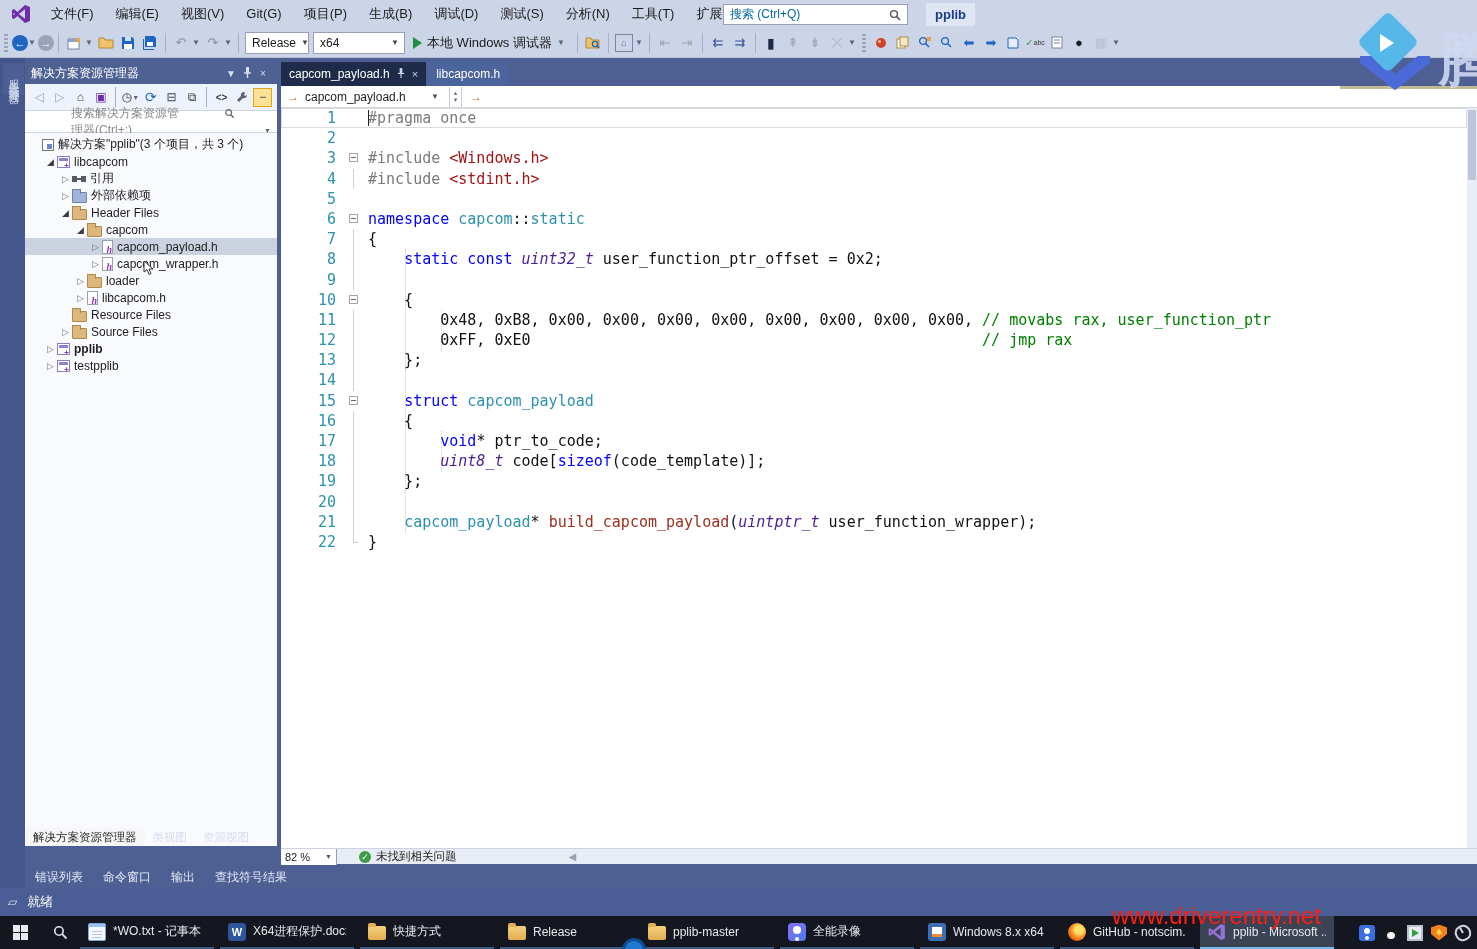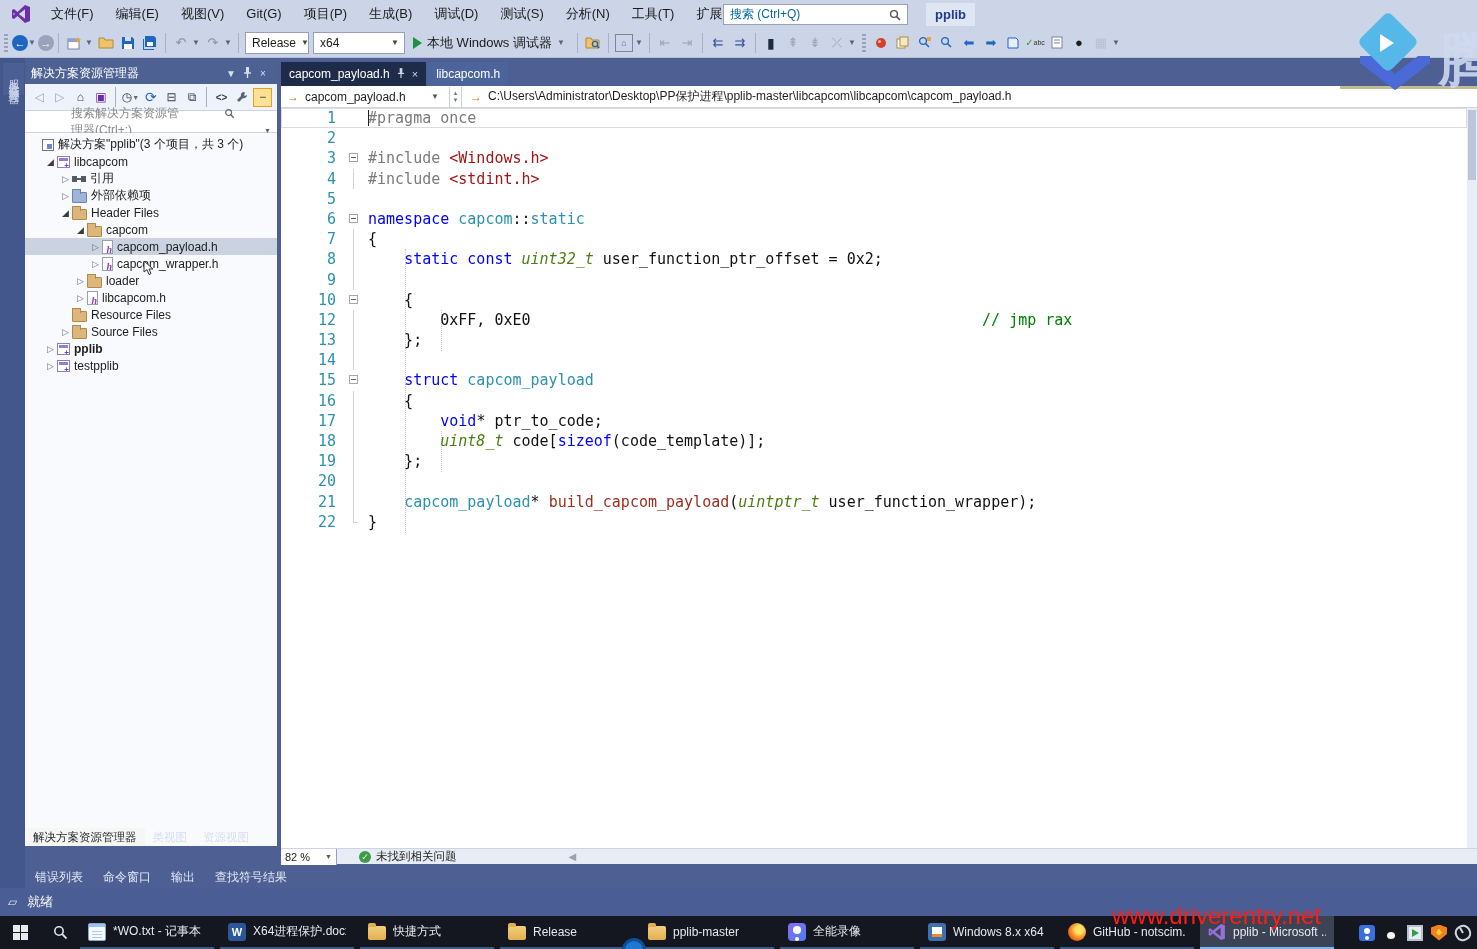--- a/index.html
+++ b/index.html
@@ -87,21 +87,21 @@
     font-family:"DejaVu Sans Mono","Liberation Mono",monospace; font-size:15px; line-height:20.2px; }
   .cl{ height:20.2px; display:flex; white-space:pre; position:relative; }
   .cl .ln{ width:63px; text-align:right; color:#2b91af; flex:none; padding-right:8px; }
   .cl .fold{ width:24px; flex:none; position:relative; }
   .fold-box{ position:absolute; left:5px; top:5px; width:9px; height:9px; border:1px solid #a6a6a6; background:#fff; }
   .fold-box::after{ content:""; position:absolute; left:1px; right:1px; top:3px; border-top:1px solid #666; }
   .fold-line{ position:absolute; left:9px; top:0; bottom:0; border-left:1px solid #d2d2d2; }
   .fold-end{ position:absolute; left:9px; top:0; height:11px; width:5px; border-left:1px solid #d2d2d2; border-bottom:1px solid #d2d2d2; }
   .ct{ position:relative; }
   .t-pp{ color:#7a7a7a; } .t-str{ color:#a31515; } .t-kw{ color:#0000ff; }
-  .t-type{ color:#4d7c0f; font-style:italic; } .t-name{ color:#2b91af; }
+  .t-type{ color:#4c1d95; font-style:italic; } .t-name{ color:#2b91af; }
   .t-fn{ color:#9c2f1f; } .t-cm{ color:#008000; } .t-pl{ color:#111; }
   .cur-line{ outline:1px solid #dcdcdc; outline-offset:-1px; }
   .caret{ position:absolute; left:87px; top:2px; width:1px; height:16px; background:#222; }
   .iguide{ position:absolute; width:0; border-left:1px dotted #c9c9c9; }
   .vscroll{ position:absolute; right:0; top:46px; width:10px; height:740px; background:#e9edf5; }
   .vscroll .thumb{ position:absolute; left:1px; top:2px; width:8px; height:70px; background:#bcc6da; }
   .ed-bottom{ position:absolute; left:0; top:786px; width:100%; height:16px; background:#e8ecf4; border-top:1px solid #cdd3e2; display:flex; align-items:center; }
   .zoombox{ width:56px; height:16px; background:#fff; border-right:1px solid #98a0b8; display:flex; justify-content:space-between; align-items:center; padding:0 4px; font-size:11px; color:#222; }
   .zoombox .dd{ font-size:7px; color:#555; }
   .health{ display:flex; align-items:center; margin-left:22px; font-size:11.5px; color:#1e1e1e; }
@@ -459,37 +459,37 @@
       <span class="nav-arrow">→</span>
       <span class="nav-file">capcom_payload.h</span>
       <span class="nav-dd">▼</span>
     </div>
     <div class="nav-spin">
         <span>▲</span>
         <span>▼</span>
       </div>
     <div class="nav-path">
       <span class="nav-arrow">→</span>
-      <span>C:\Users\Administrator\Desktop\PP保护进程\pplib-master\libcapcom\libcapcom\capcom_payload.h</span>
     </div>
   </div>
   <div class="codewrap" id="code">
     <div class="iguide" style="left:124px; top:141px; height:284px;"></div>
     <div class="iguide" style="left:160px; top:202px; height:41px;"></div>
     <div class="iguide" style="left:160px; top:323px; height:41px;"></div>
   <div class="cl cur-line"><span class="ln">1</span><span class="fold"></span><span class="ct"><span class="t-pp">#pragma once</span></span><span class="caret"></span></div>
       <div class="cl"><span class="ln">2</span><span class="fold"></span><span class="ct"></span></div>
       <div class="cl"><span class="ln">3</span><span class="fold"><span class="fold-box"></span></span><span class="ct"><span class="t-pp">#include </span><span class="t-str">&lt;Windows.h&gt;</span></span></div>
       <div class="cl"><span class="ln">4</span><span class="fold"><span class="fold-line"></span></span><span class="ct"><span class="t-pp">#include </span><span class="t-str">&lt;stdint.h&gt;</span></span></div>
       <div class="cl"><span class="ln">5</span><span class="fold"></span><span class="ct"></span></div>
       <div class="cl"><span class="ln">6</span><span class="fold"><span class="fold-box"></span></span><span class="ct"><span class="t-kw">namespace</span><span class="t-pl"> </span><span class="t-name">capcom</span><span class="t-pl">::</span><span class="t-name">static</span></span></div>
       <div class="cl"><span class="ln">7</span><span class="fold"><span class="fold-line"></span></span><span class="ct"><span class="t-pl">{</span></span></div>
       <div class="cl"><span class="ln">8</span><span class="fold"><span class="fold-line"></span></span><span class="ct"><span class="t-pl">    </span><span class="t-kw">static</span><span class="t-pl"> </span><span class="t-kw">const</span><span class="t-pl"> </span><span class="t-type">uint32_t</span><span class="t-pl"> user_function_ptr_offset = 0x2;</span></span></div>
       <div class="cl"><span class="ln">9</span><span class="fold"><span class="fold-line"></span></span></div>
       <div class="cl"><span class="ln">10</span><span class="fold"><span class="fold-box"></span></span><span class="ct"><span class="t-pl">    {</span></span></div>
+      <div class="cl"><span class="ln">11</span><span class="fold"><span class="fold-line"></span></span><span class="ct"><span class="t-pl">        0x48, 0xB8, 0x00, 0x00, 0x00, 0x00, 0x00, 0x00, 0x00, 0x00, </span><span class="t-cm">// movabs rax, user_function_ptr</span></span></div>
       <div class="cl"><span class="ln">12</span><span class="fold"><span class="fold-line"></span></span><span class="ct"><span class="t-pl">        0xFF, 0xE0                                                  </span><span class="t-cm">// jmp rax</span></span></div>
       <div class="cl"><span class="ln">13</span><span class="fold"><span class="fold-line"></span></span><span class="ct"><span class="t-pl">    };</span></span></div>
       <div class="cl"><span class="ln">14</span><span class="fold"><span class="fold-line"></span></span><span class="ct"></span></div>
       <div class="cl"><span class="ln">15</span><span class="fold"><span class="fold-box"></span></span><span class="ct"><span class="t-pl">    </span><span class="t-kw">struct</span><span class="t-pl"> </span><span class="t-name">capcom_payload</span></span></div>
       <div class="cl"><span class="ln">16</span><span class="fold"><span class="fold-line"></span></span><span class="ct"><span class="t-pl">    {</span></span></div>
       <div class="cl"><span class="ln">17</span><span class="fold"><span class="fold-line"></span></span><span class="ct"><span class="t-pl">        </span><span class="t-kw">void</span><span class="t-pl">* ptr_to_code;</span></span></div>
       <div class="cl"><span class="ln">18</span><span class="fold"><span class="fold-line"></span></span><span class="ct"><span class="t-pl">        </span><span class="t-type">uint8_t</span><span class="t-pl"> code[</span><span class="t-kw">sizeof</span><span class="t-pl">(code_template)];</span></span></div>
       <div class="cl"><span class="ln">19</span><span class="fold"><span class="fold-line"></span></span><span class="ct"><span class="t-pl">    };</span></span></div>
       <div class="cl"><span class="ln">20</span><span class="fold"><span class="fold-line"></span></span><span class="ct"></span></div>
       <div class="cl"><span class="ln">21</span><span class="fold"><span class="fold-line"></span></span><span class="ct"><span class="t-pl">    </span><span class="t-name">capcom_payload</span><span class="t-pl">* </span><span class="t-fn">build_capcom_payload</span><span class="t-pl">(</span><span class="t-type">uintptr_t</span><span class="t-pl"> user_function_wrapper);</span></span></div>

